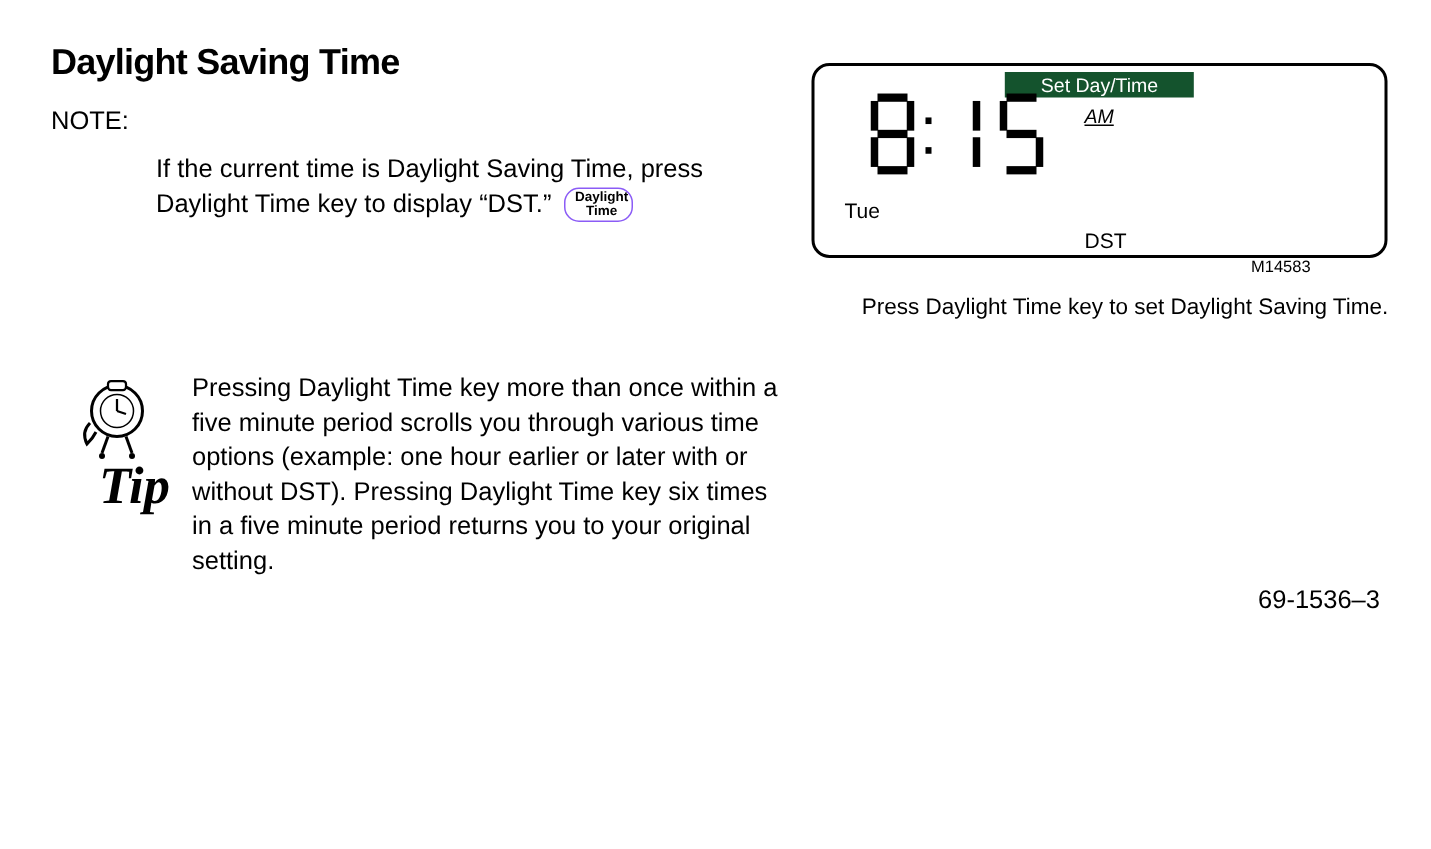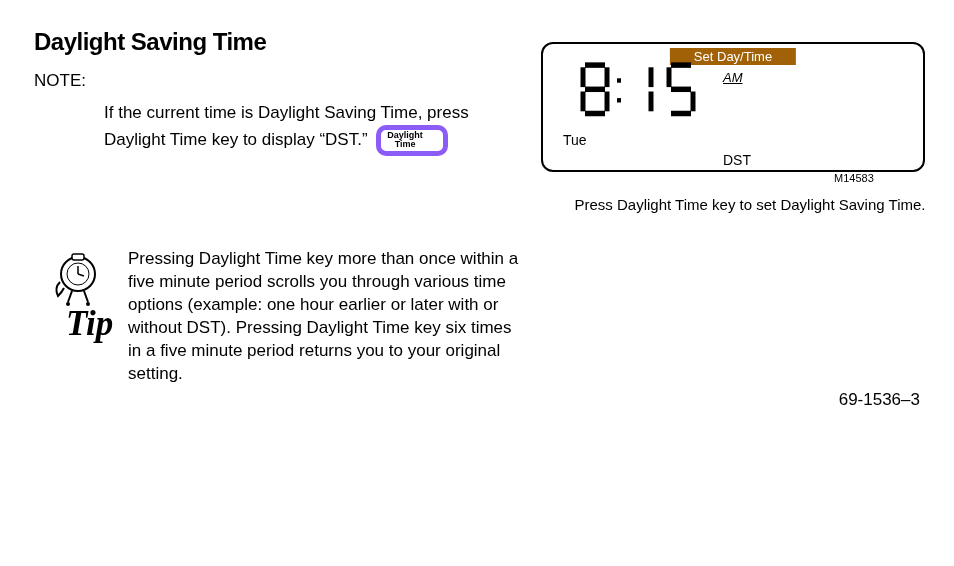--- a/index.html
+++ b/index.html
@@ -38,23 +38,23 @@
   .note-label {
     width: 70px;
     flex-shrink: 0;
   }
   .note-body {
     flex: 1;
     margin-top: 32px;
   }
   .key-icon {
     display: inline-block;
-    border: 5px solid #8b5cf6;
+    border: 1px solid #8b5cf6;
     border-radius: 10px;
-    padding: 1px 20px 2px 6px;
+    padding: 1px 2px 2px 6px;
     font-size: 9px;
     line-height: 1.0;
     font-weight: bold;
     text-align: center;
     vertical-align: middle;
     margin-left: 4px;
   }
   .key-icon .l1 { display:block; }
   .key-icon .l2 { display:block; }
   .tip-block {
@@ -88,21 +88,21 @@
     width: 380px;
     height: 126px;
     border: 2px solid #000;
     border-radius: 12px;
   }
   .lcd-mode {
     position: absolute;
     left: 50%;
     transform: translateX(-50%);
     top: 4px;
-    background: #a16207;
+    background: #14532d;
     color: #fff;
     font-size: 13px;
     padding: 1px 24px;
   }
   .lcd-time {
     position: absolute;
     left: 36px;
     top: 20px;
     font-size: 50px;
     font-family: "Arial Black", Arial, sans-serif;

